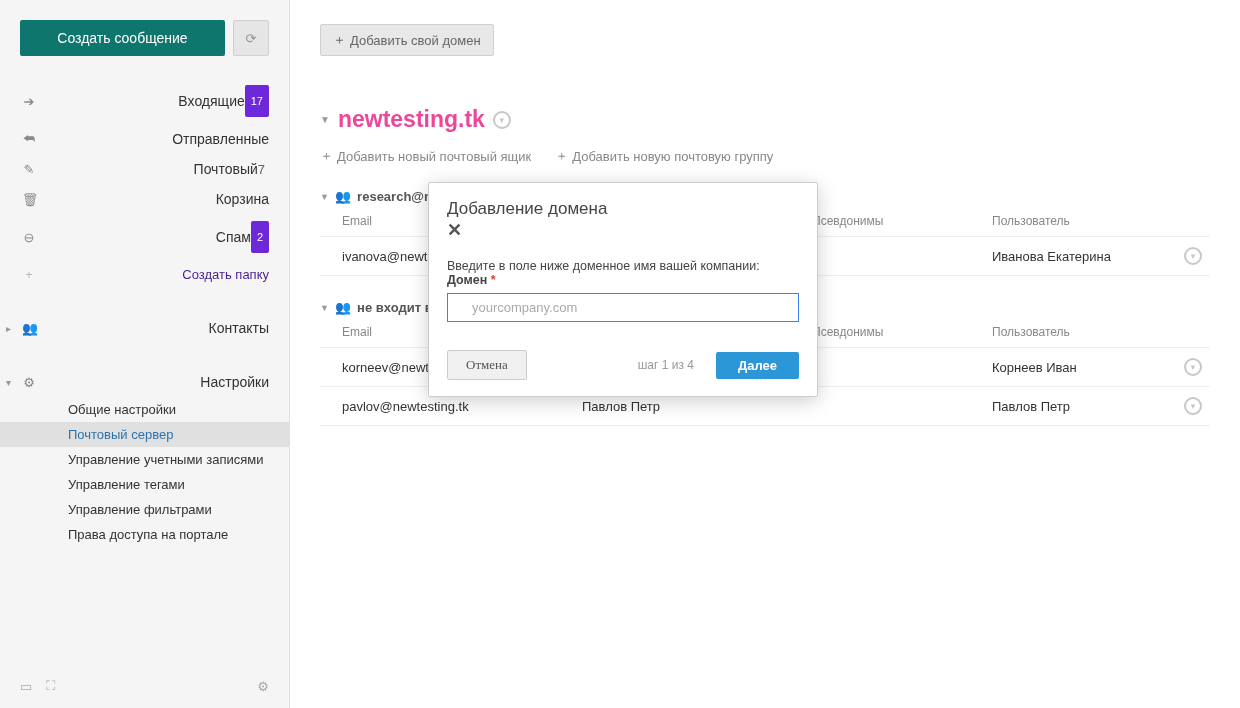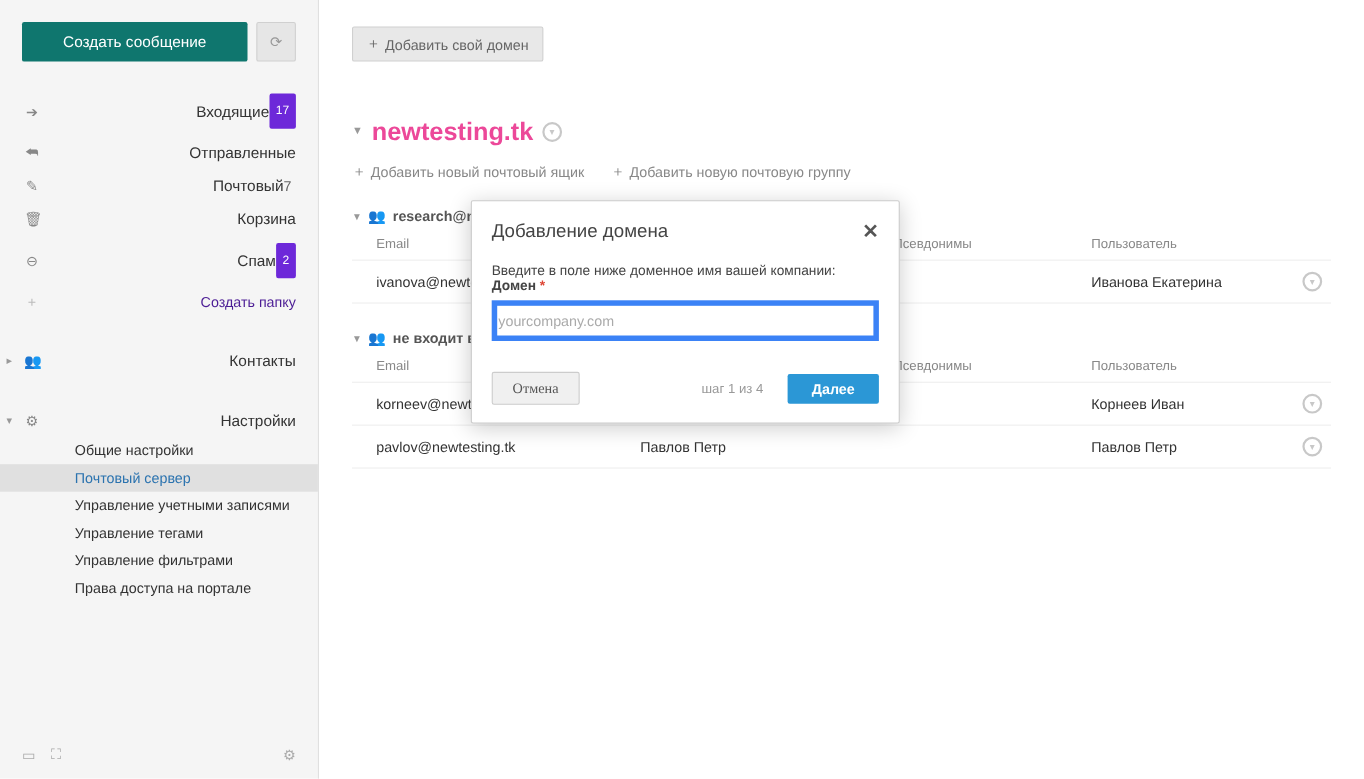--- a/index.html
+++ b/index.html
@@ -33,28 +33,28 @@
 .group-header .caret { color: #999; font-size: 9px; }
 .group-header .group-icon { color: #888; }
 .table-header { display: flex; padding: 10px 8px 8px 22px; color: #888; font-size: 12px; border-bottom: 1px solid #eee; }
 .col-email { flex: 0 0 240px; }
 .col-name { flex: 0 0 230px; }
 .col-pseudo { flex: 0 0 180px; }
 .col-user { flex: 1; }
 .col-action { flex: 0 0 30px; text-align: right; }
 .table-row { display: flex; padding: 10px 8px 10px 22px; font-size: 13px; border-bottom: 1px solid #eee; align-items: center; }
 .modal { position: absolute; top: 182px; left: 428px; width: 390px; background: #fff; border: 1px solid #ccc; box-shadow: 0 4px 20px rgba(0,0,0,0.2); border-radius: 2px; }
-.modal-head { display: flex; align-items: center; padding: 16px 18px 12px 18px; }
+.modal-head { display: flex; align-items: flex-start; padding: 16px 18px 12px 18px; flex-direction: column; }
 .modal-title { flex: 1; font-size: 17px; color: #444; }
 .modal-close { cursor: pointer; font-size: 18px; color: #555; font-weight: bold; }
 .modal-body { padding: 6px 18px 18px 18px; }
 .modal-desc { font-size: 12.5px; color: #444; }
 .modal-label { font-size: 12.5px; color: #444; font-weight: bold; margin-bottom: 6px; }
 .modal-label .req { color: #d43; }
-.modal-input { width: 100%; border: 5px solid #3b82f6; padding: 6px 1px; font-size: 13px; color: #333; }
+.modal-input { width: 100%; border: 1px solid #3b82f6; padding: 6px 24px; font-size: 13px; color: #333; }
 .modal-input::placeholder { color: #aaa; }
 .modal-footer { padding: 10px 18px 16px 18px; display: flex; align-items: center; }
 .btn-cancel { background: #f0f0f0; border: 1px solid #ccc; color: #555; padding: 6px 18px; font-size: 13px; border-radius: 2px; cursor: pointer; font-family: Liberation Serif, serif; }
 .modal-step { flex: 1; text-align: right; color: #999; font-size: 12px; padding-right: 22px; }
 .btn-next { background: #2b97d6; border: none; color: #fff; padding: 6px 22px; font-size: 13px; border-radius: 2px; cursor: pointer; font-weight: bold; }
 </style>
 </head>
 <body>
 
 <div class="app">

